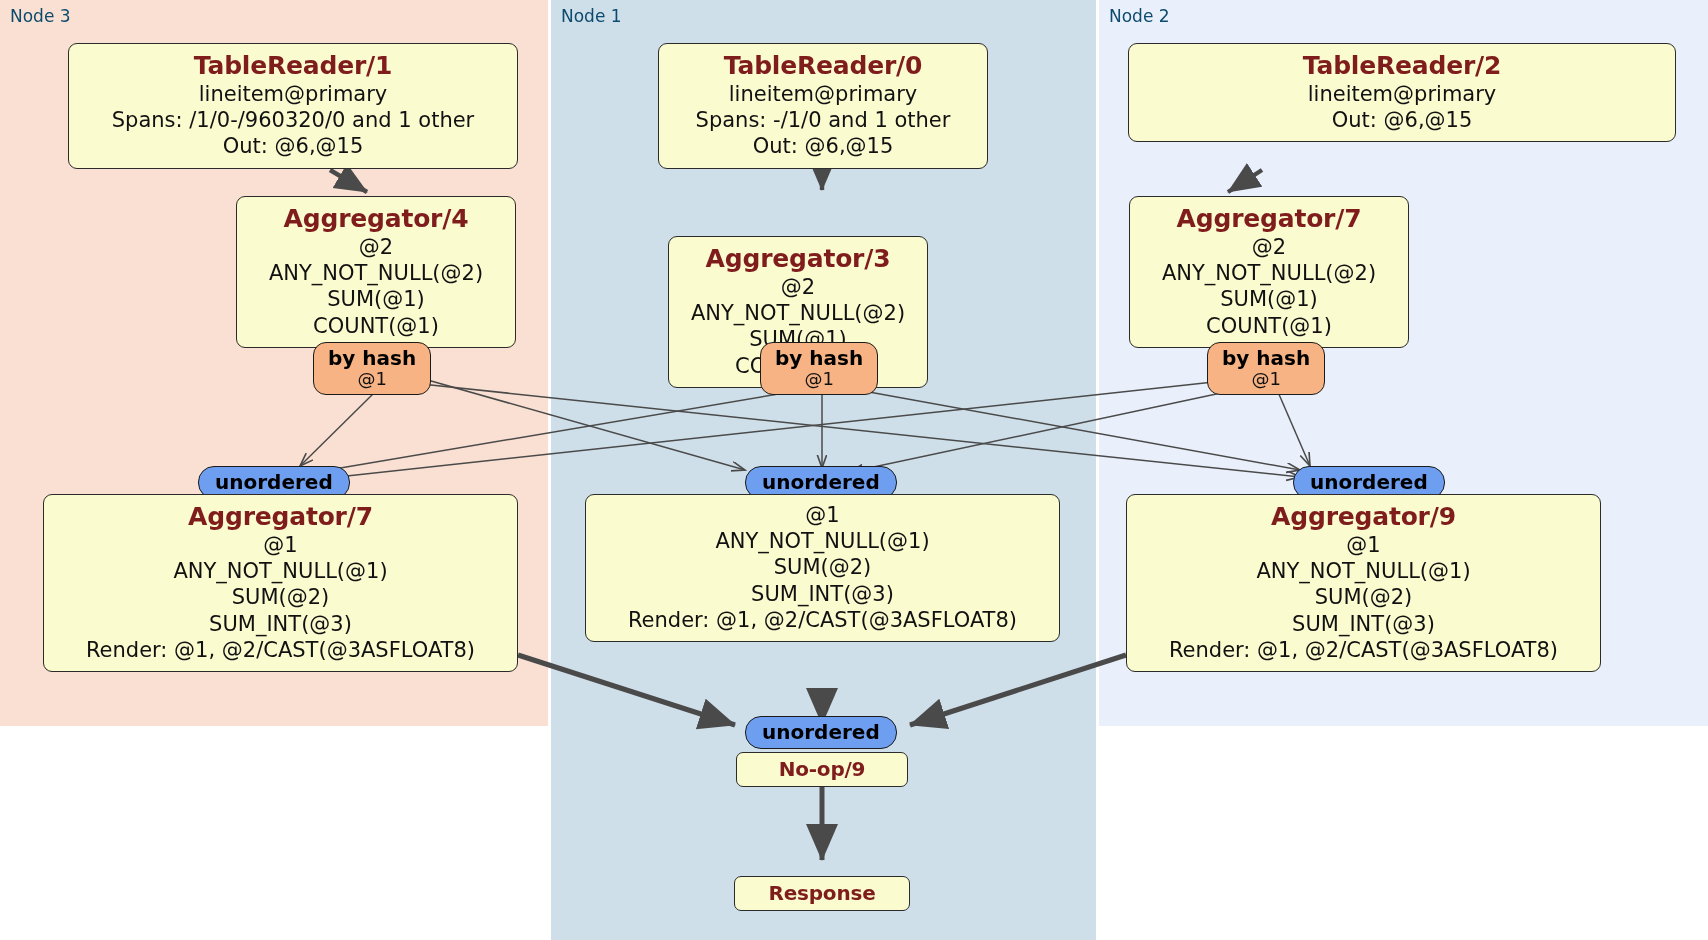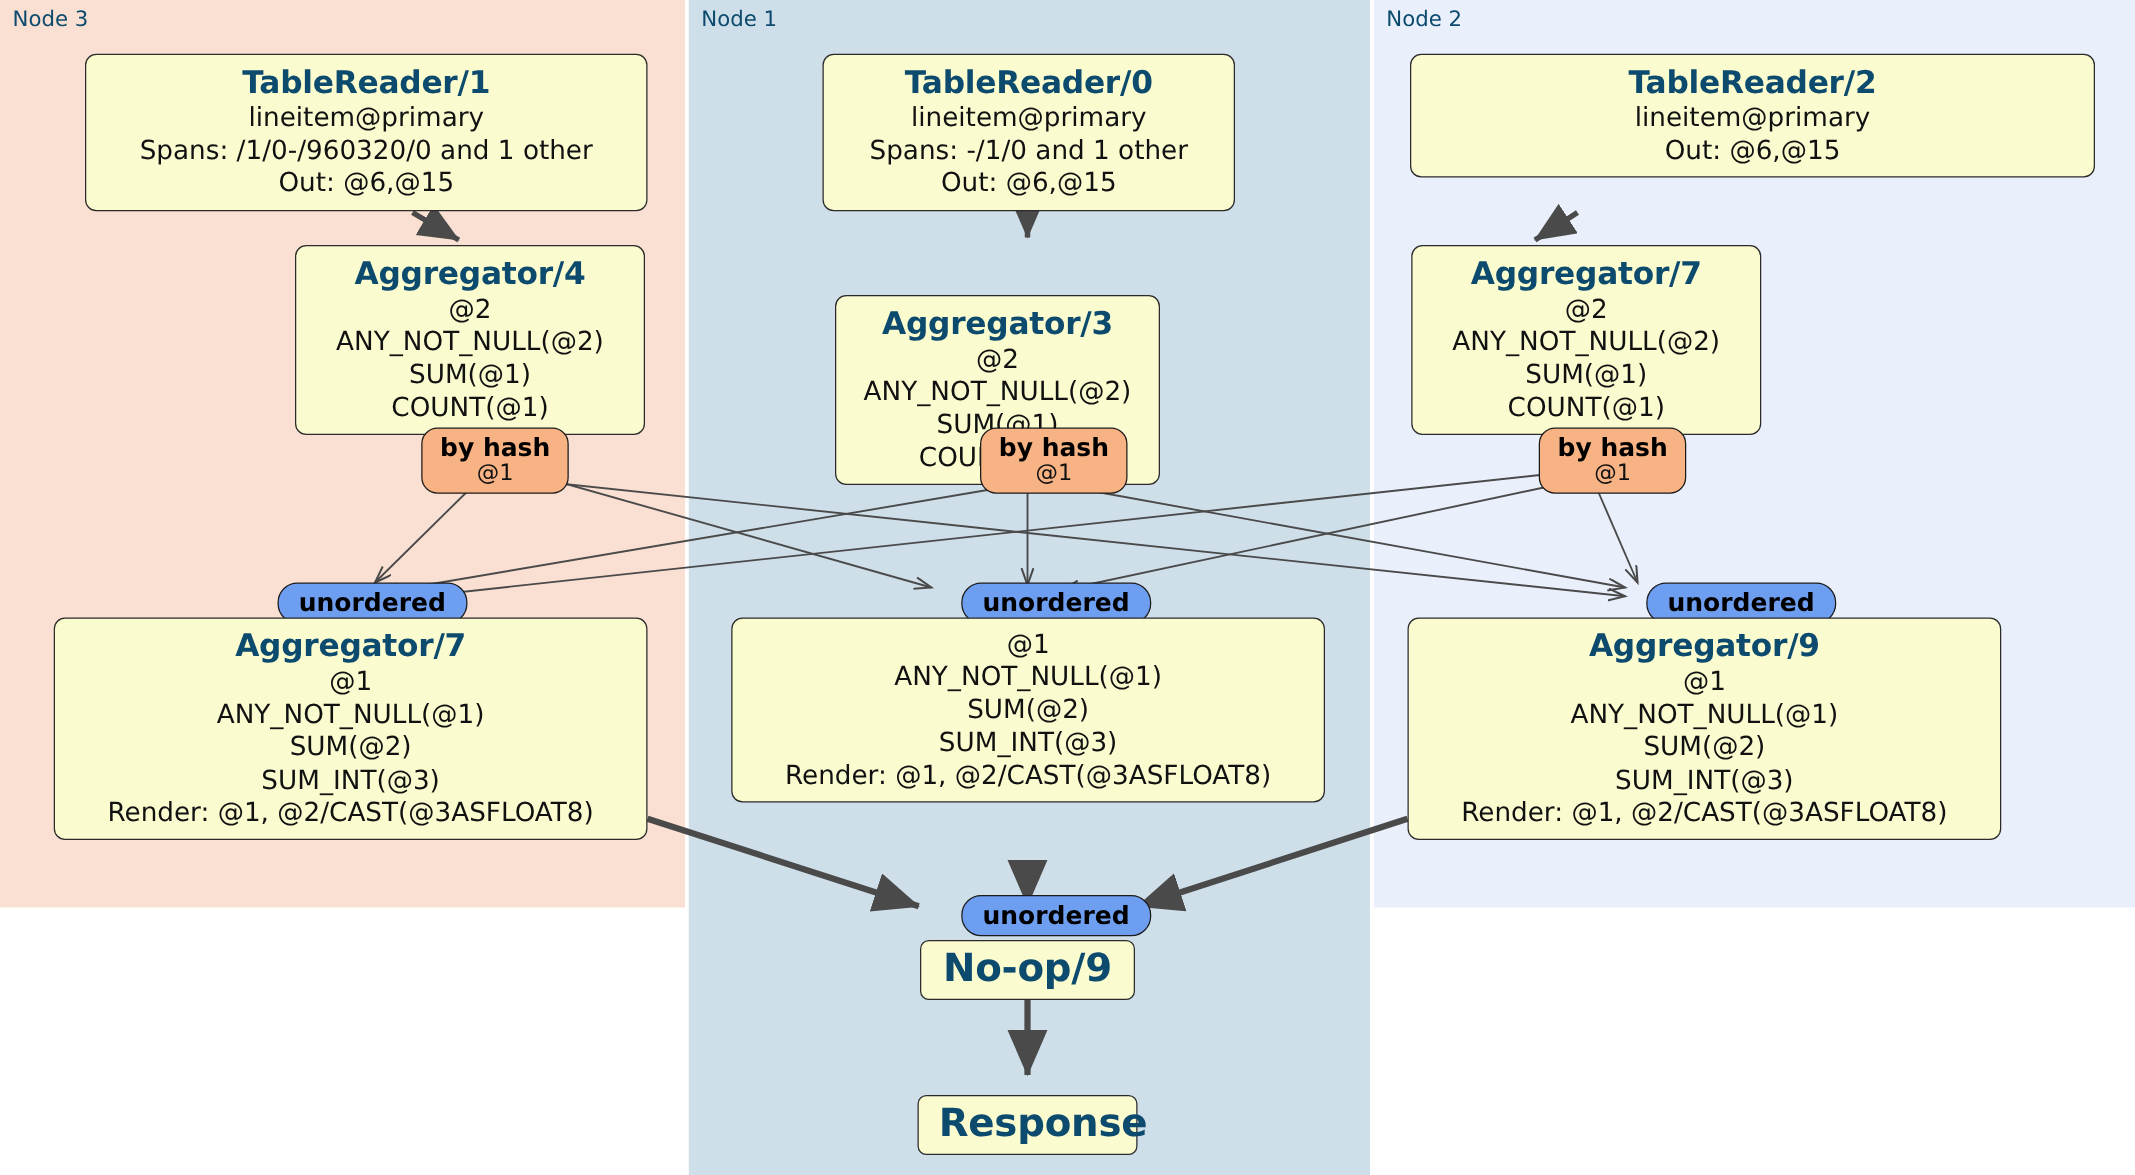--- a/index.html
+++ b/index.html
@@ -49,45 +49,44 @@
     background: #fbfbd0;
     border: 1.6px solid #2b2b2b;
     border-radius: 9px;
     text-align: center;
     padding: 7px 10px 8px 10px;
     line-height: 1.2;
   }
   .proc .title {
     font-weight: bold;
     font-size: 25px;
-    color: #0c4a6e;
+    color: #7f1d1d;
     letter-spacing: -0.2px;
     white-space: nowrap;
     text-align: center;
   }
   .proc .line {
     font-size: 21px;
     color: #111;
     white-space: nowrap;
     margin-top: 1px;
   }
   .proc.small {
     padding: 4px 16px 5px 16px;
     border-radius: 7px;
   }
-  .proc.small .title { font-size: 31px; }
+  .proc.small .title { font-size: 20px; }
 
   
   .badge {
     position: absolute;
     box-sizing: border-box;
     text-align: center;
     border: 1.6px solid #1b1b1b;
     line-height: 1.1;
-    margin-left: 24px;
   }
   .badge.hash {
     background: #f7b383;
     border-radius: 13px;
     padding: 4px 14px 5px 14px;
   }
   .badge.hash .bl1 {
     font-weight: bold;
     font-size: 20px;
     color: #000;

